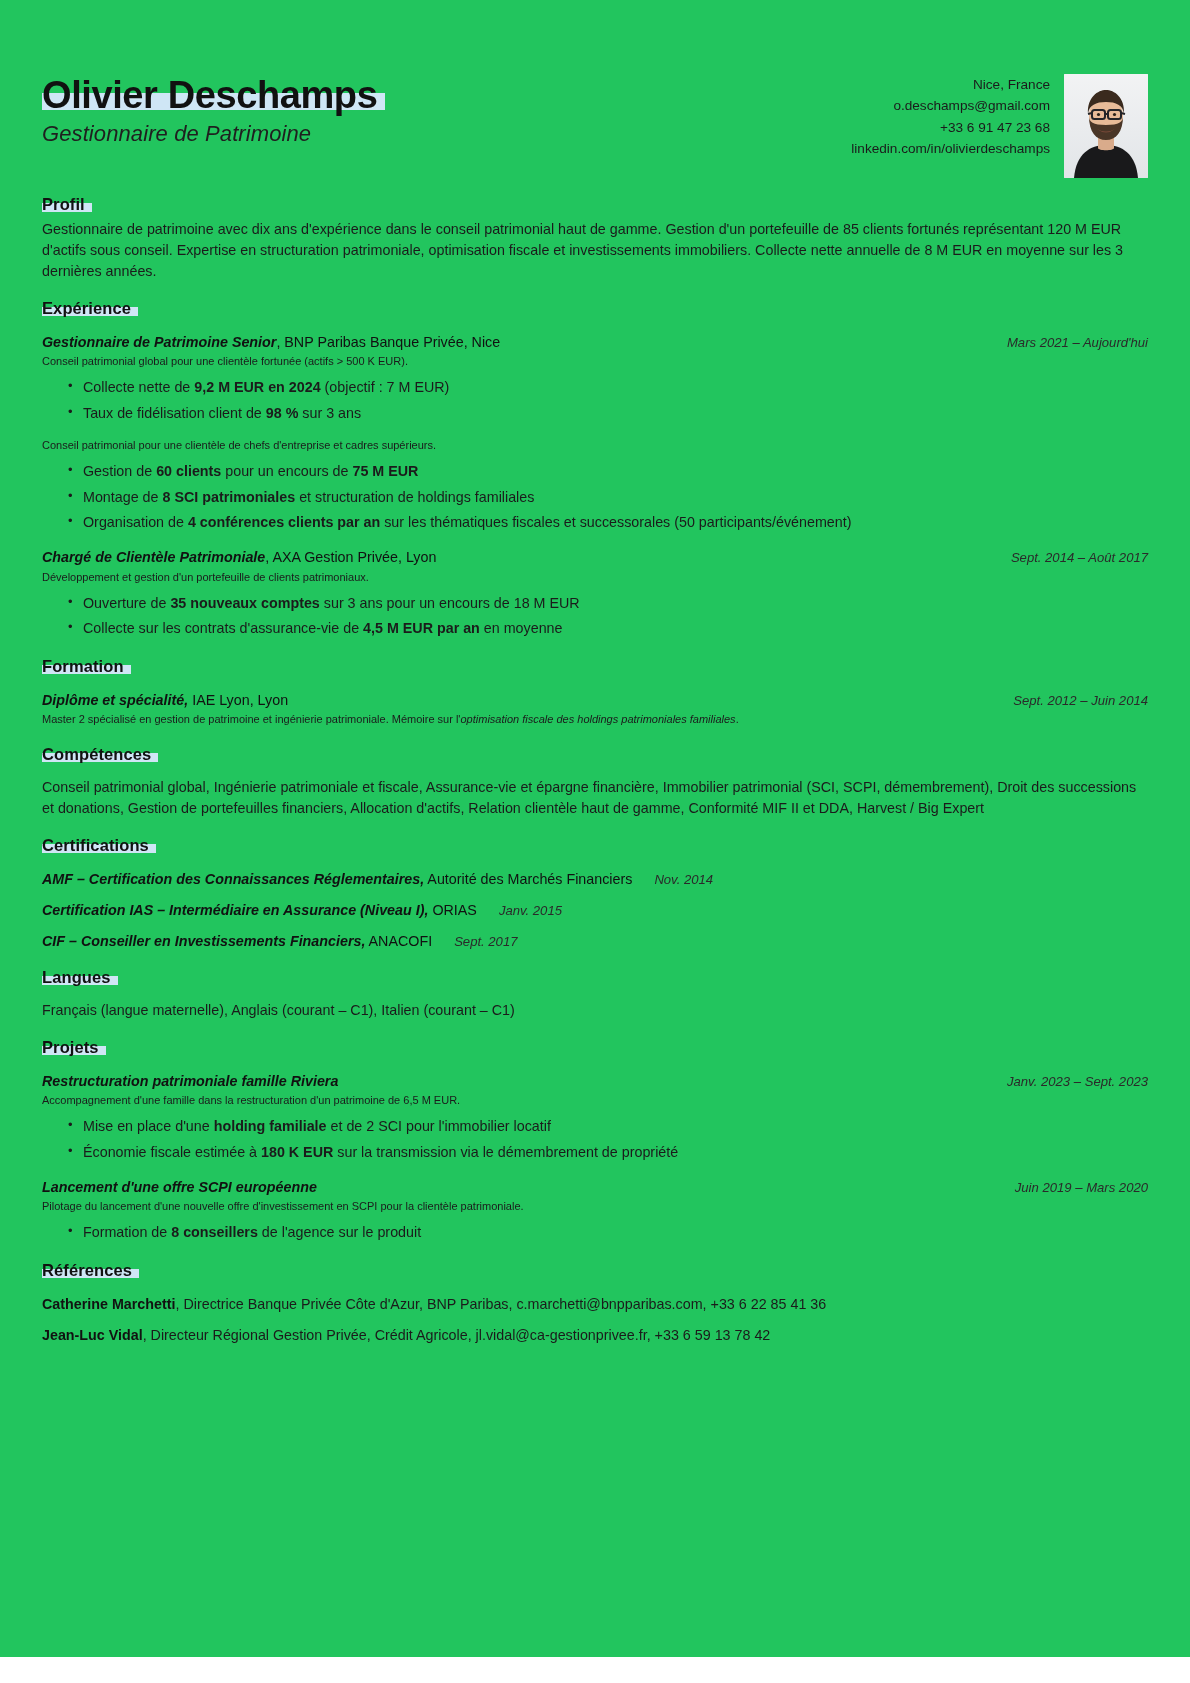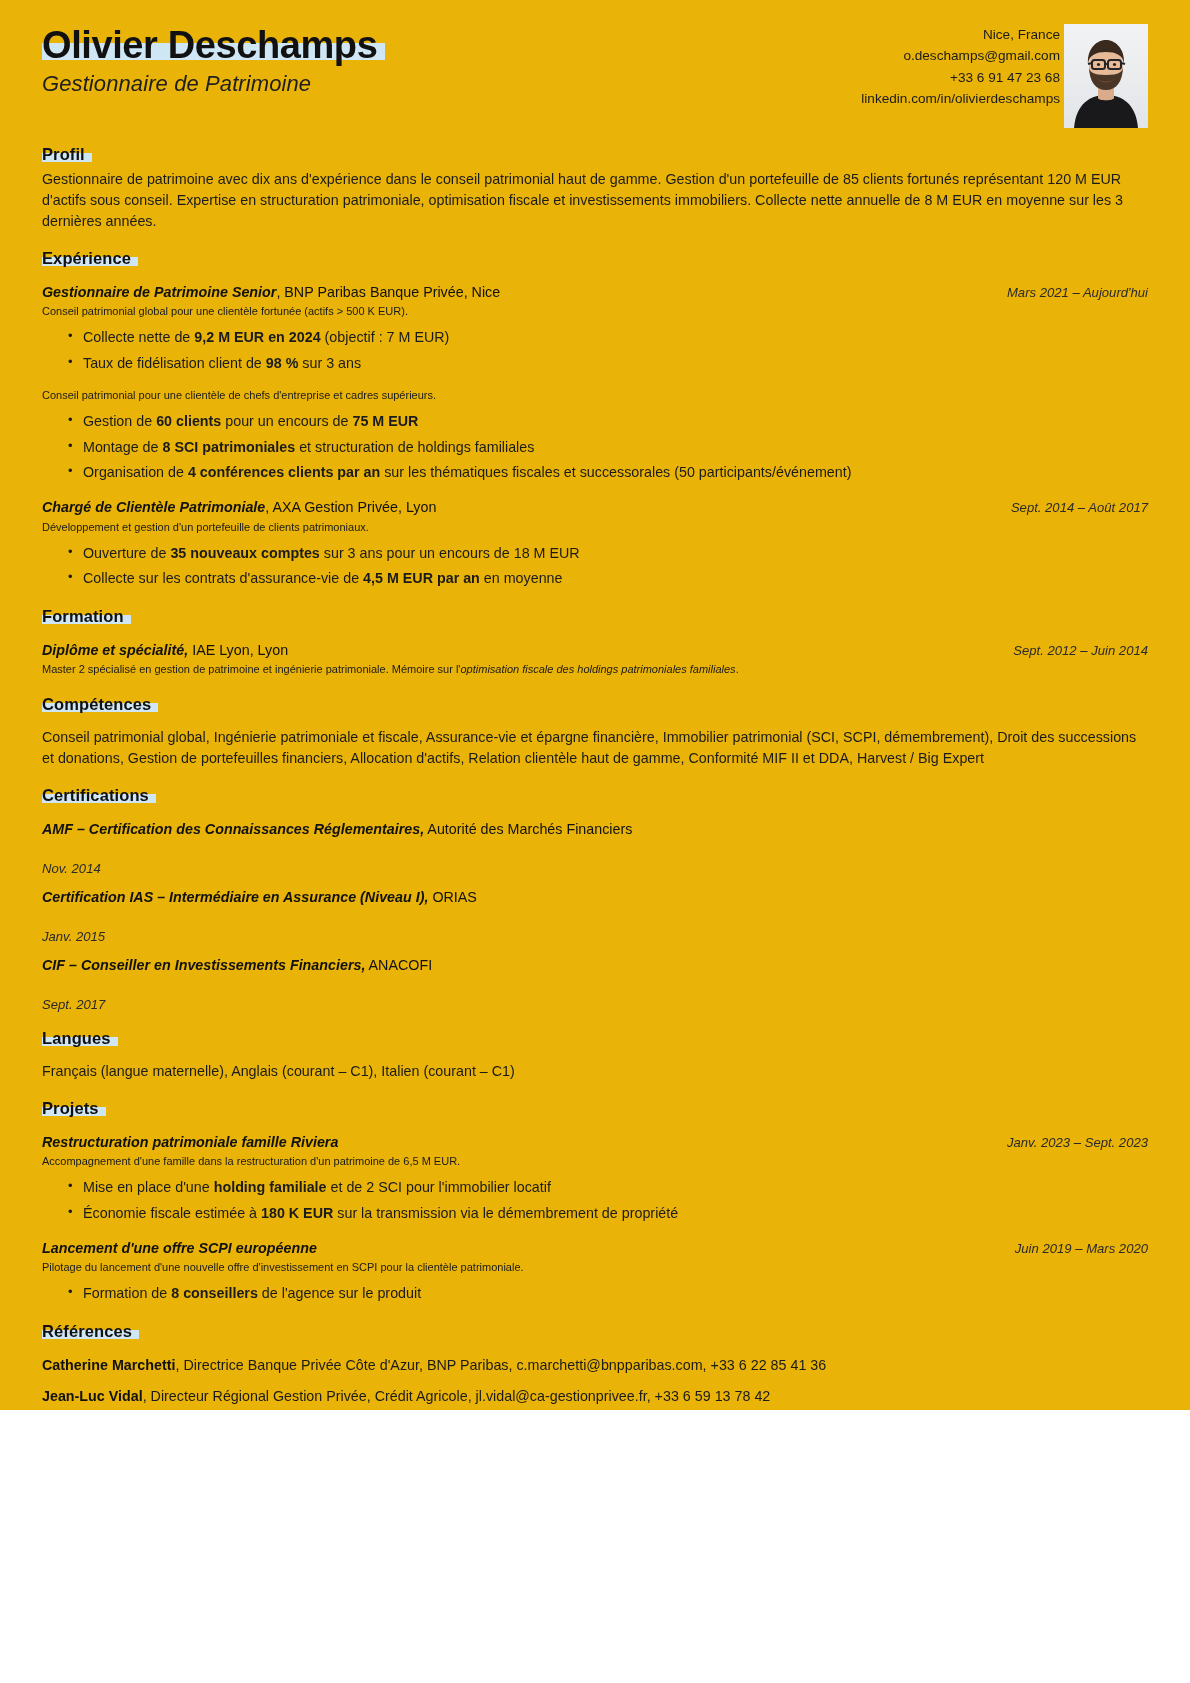--- a/index.html
+++ b/index.html
@@ -10,24 +10,24 @@
   body {
     width: 1190px;
     height: 1683px;
     font-family: "Liberation Sans", sans-serif;
     color: #1b1b1b;
     -webkit-font-smoothing: antialiased;
   }
   .page {
     position: relative;
     width: 1190px;
-    height: 1410px;
+    height: 1657px;
     box-sizing: border-box;
-    padding: 18px 42px 0 42px;
-    background: #eab308;
+    padding: 68px 42px 0 42px;
+    background: #22c55e;
     overflow: hidden;
   }
 
   
   .header {
     display: flex;
     align-items: flex-start;
     justify-content: space-between;
     margin-bottom: 14px;
   }
@@ -60,21 +60,21 @@
   .job-title {
     font-size: 22px;
     font-style: italic;
     color: #1f1f1f;
     margin-top: 5px;
     letter-spacing: 0.1px;
   }
   .header-right {
     display: flex;
     align-items: flex-start;
-    gap: 4px;
+    gap: 14px;
     padding-top: 6px;
   }
   .contact {
     text-align: right;
     font-size: 13.6px;
     line-height: 1.58;
     color: #1b1b1b;
     white-space: nowrap;
   }
   .contact div { }
@@ -179,25 +179,24 @@
     left: 0;
     top: -1px;
     font-size: 13px;
     color: #1b1b1b;
   }
   ul.bullets li b { font-weight: bold; }
 
   
   .cert-row {
     display: flex;
-    justify-content: space-between;
+    justify-content: flex-start;
     align-items: baseline;
     gap: 22px;
     margin-top: 11px;
-    flex-direction: column;
   }
   .cert-row:first-of-type { margin-top: 9px; }
   .cert-name {
     font-size: 14.3px;
     line-height: 1.4;
     color: #111111;
   }
   .cert-name .cn { font-weight: bold; font-style: italic; }
   .cert-name .ci { font-weight: normal; font-style: normal; }
   .cert-date {

